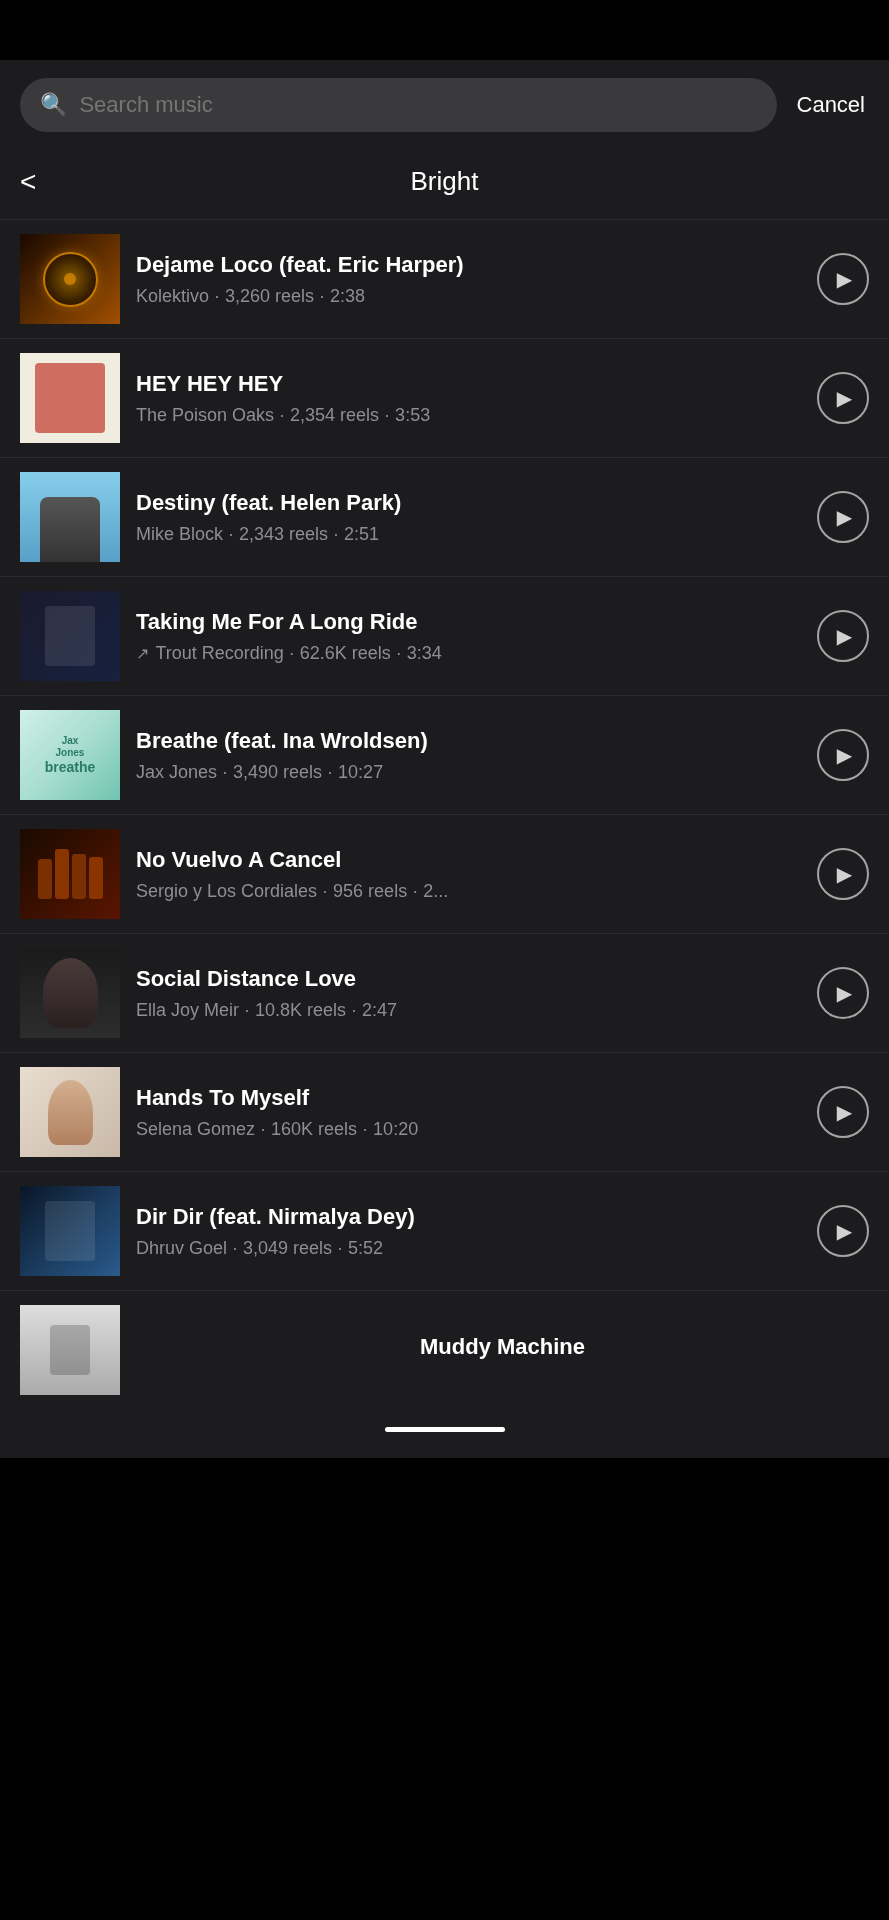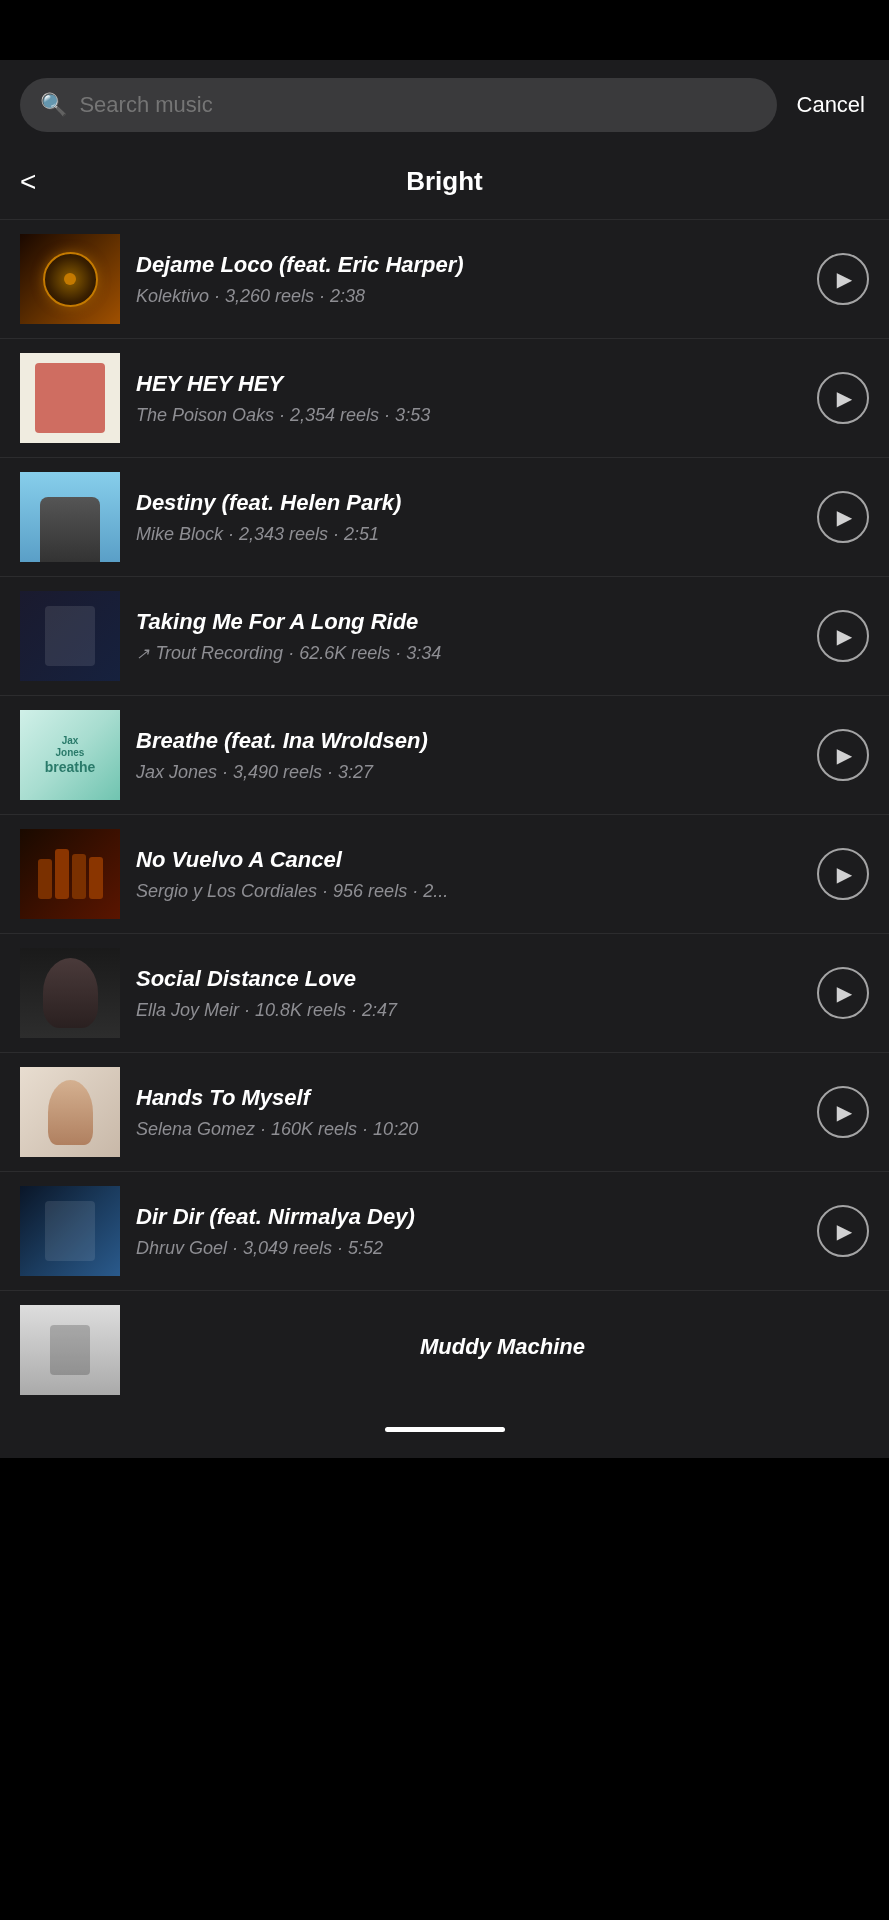--- a/index.html
+++ b/index.html
@@ -81,21 +81,21 @@
       color: #fff;
       font-size: 28px;
       cursor: pointer;
       background: none;
       border: none;
       line-height: 1;
     }
 
     .page-title {
       font-size: 26px;
-      font-weight: 700;
+      font-weight: 400;
       color: #fff;
     }
 
     .track-list {
       background: #1c1c1e;
     }
 
     .track-item {
       display: flex;
       align-items: center;
@@ -127,21 +127,20 @@
     .thumb-5 { background: linear-gradient(135deg, #e8f4f0 0%, #b8e4d8 50%, #7ecfc0 100%); }
     .thumb-6 { background: linear-gradient(135deg, #1a0a00 0%, #4a1500 50%, #7a2000 100%); }
     .thumb-7 { background: linear-gradient(180deg, #1a1a1a 0%, #2d2d2d 50%, #111 100%); }
     .thumb-8 { background: linear-gradient(135deg, #e8e0d8 0%, #d0c8c0 100%); }
     .thumb-9 { background: linear-gradient(135deg, #0a1628 0%, #1a3a5c 50%, #2a5a8c 100%); }
     .thumb-10 { background: linear-gradient(180deg, #e8e8e8 0%, #c0c0c0 100%); }
 
     .track-info {
       flex: 1;
       min-width: 0;
-      font-style: italic;
     }
 
     .track-name {
       font-size: 22px;
       font-weight: 600;
       color: #fff;
       margin-bottom: 6px;
       line-height: 1.3;
     }
 
@@ -269,21 +268,21 @@
       </button>
     </div>
     <div class="track-item">
       <div class="track-thumb thumb-5">
         <div style="width:100%;height:100%;background:linear-gradient(135deg,#d0f0e8,#a8ddd0,#70c4b0);display:flex;align-items:center;justify-content:center;flex-direction:column;gap:4px;">
       <div style="font-size:10px;color:#2a7a6a;font-weight:bold;text-align:center;line-height:1.2;">Jax<br>Jones<br><span style="font-size:14px;">breathe</span></div>
     </div>
       </div>
       <div class="track-info">
         <div class="track-name">Breathe (feat. Ina Wroldsen)</div>
-        <div class="track-meta">Jax Jones · 3,490 reels · 3:27</div>
+        <div class="track-meta">Jax Jones · 3,490 reels · 10:27</div>
       </div>
       <button class="play-button">
         <span class="play-icon">▶</span>
       </button>
     </div>
     <div class="track-item">
       <div class="track-thumb thumb-6">
         <div style="width:100%;height:100%;background:linear-gradient(135deg,#1a0a00,#5a1500);display:flex;align-items:center;justify-content:center;">
       <div style="display:flex;gap:3px;align-items:flex-end;">
         <div style="width:14px;height:40px;background:#7a3000;border-radius:3px;"></div>

